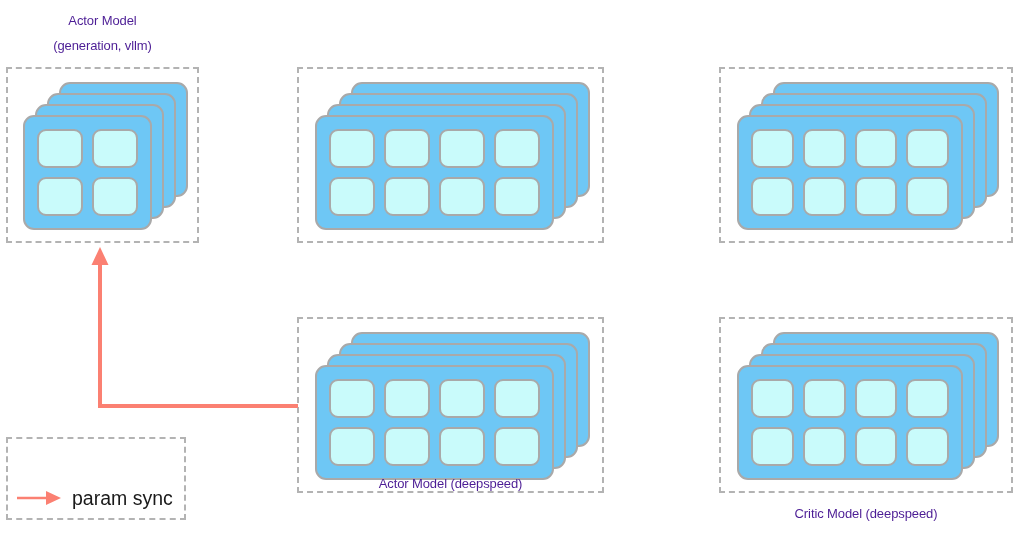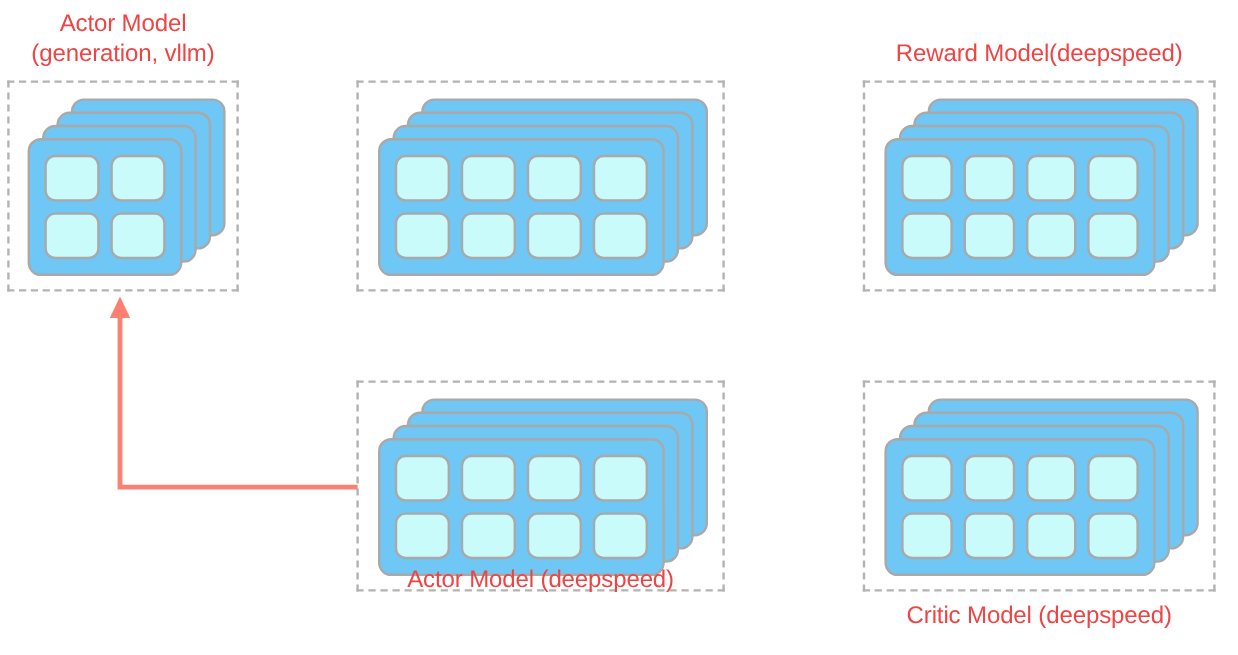--- a/index.html
+++ b/index.html
@@ -26,22 +26,22 @@
     box-sizing: border-box;
     border: 2px dashed #b3b3b3;
     background: transparent;
   }
 
   
   .caption {
     position: absolute;
     box-sizing: border-box;
     text-align: center;
-    color: #ef4444;
-    font-size: 20px;
+    color: #4c1d95;
+    font-size: 13px;
     line-height: 25px;
     letter-spacing: -0.1px;
     white-space: pre-line;
     font-family: "Liberation Sans", sans-serif;
   }
 
   
   .stack {
     position: absolute;
   }
@@ -138,21 +138,20 @@
           <div class="tile"></div>
           <div class="tile"></div>
           <div class="tile"></div>
           <div class="tile"></div>
           <div class="tile"></div>
         </div>
       </div>
     </div>
   </div>
 
-  <div class="caption" style="left:709px; top:33px; width:314px;">Reward Model(deepspeed)</div>
 
   <div class="group" style="left:719px; top:67px; width:294px; height:176px;">
     <div class="stack" style="left:16px; top:13px; width:262px; height:148px;">
       <div class="card ghost" style="left:36px; top:0px;  width:226px; height:115px;"></div>
       <div class="card ghost" style="left:24px; top:11px; width:226px; height:115px;"></div>
       <div class="card ghost" style="left:12px; top:22px; width:226px; height:115px;"></div>
       <div class="card" style="left:0px;  top:33px; width:226px; height:115px;">
         <div class="tiles" style="left:12px; top:12px; right:12px; bottom:12px;
                     grid-template-columns:repeat(4,1fr); grid-template-rows:repeat(2,1fr);">
           <div class="tile"></div>
@@ -212,14 +211,23 @@
     </div>
   </div>
 
   <div class="caption" style="left:709px; top:501px; width:314px;">Critic Model (deepspeed)</div>
 
   <svg class="connector" viewBox="0 0 1032 546" width="1032" height="546">
     <path d="M 298 406 L 100 406 L 100 262" fill="none" stroke="#fb8072" stroke-width="4" stroke-linecap="butt" stroke-linejoin="miter"></path>
     <polygon points="100,247 108.5,265 91.5,265" fill="#fb8072"></polygon>
   </svg>
 
+  <div class="legend" style="left:6px; top:437px; width:180px; height:83px;">
+    <div class="legend-row">
+      <svg width="46" height="16" viewBox="0 0 46 16">
+        <line x1="1" y1="8" x2="33" y2="8" stroke="#fb8072" stroke-width="2.5"></line>
+        <polygon points="45,8 30,15 30,1" fill="#fb8072"></polygon>
+      </svg>
+      <span class="legend-label">param sync</span>
+    </div>
+  </div>
 
 </div>
 
 </body></html>

